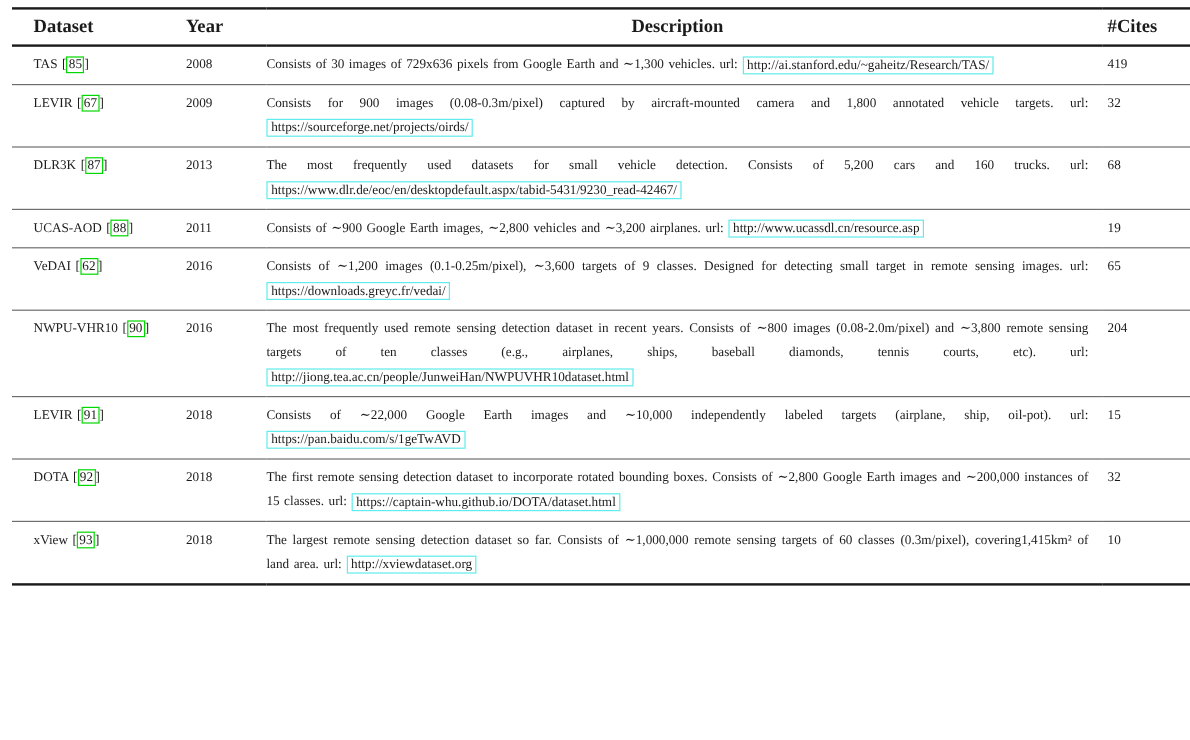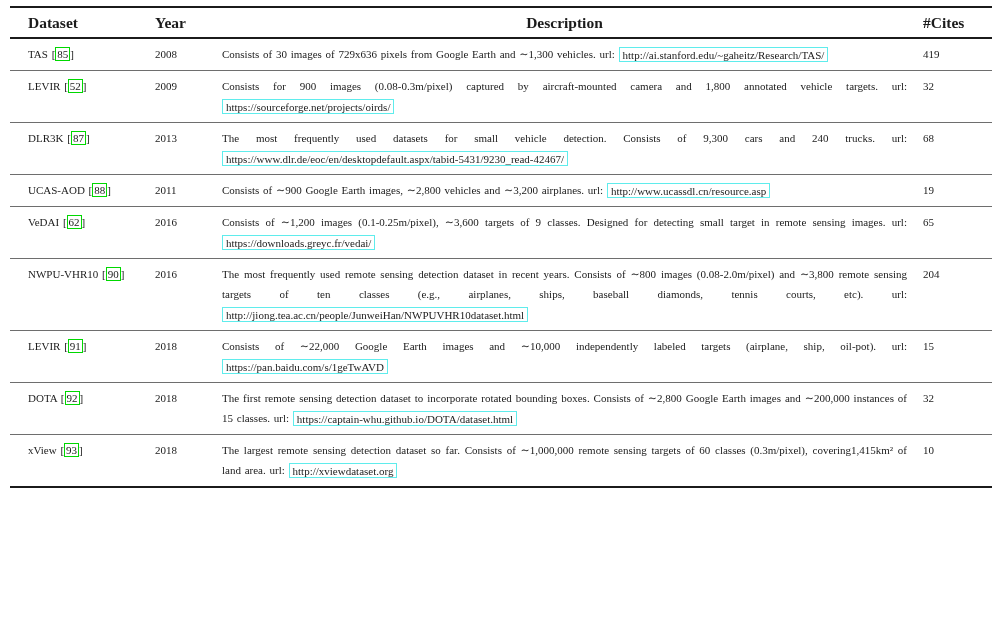--- a/index.html
+++ b/index.html
@@ -75,37 +75,37 @@
       <td class="c-yr">2008</td>
       <td class="c-desc">
         <span>Consists of 30 images of 729x636 pixels from Google Earth and ∼1,300 vehicles. url:</span>
         <span class="urlbox">http://ai.stanford.edu/~gaheitz/Research/TAS/</span>
       </td>
       <td class="c-ct">419</td>
     </tr>
       <tr style="">
       <td class="c-ds">
         <span>LEVIR</span>
-        <span class="refwrap"><span>[</span><span class="refbox">52</span><span>]</span></span>
+        <span class="refwrap"><span>[</span><span class="refbox">67</span><span>]</span></span>
       </td>
       <td class="c-yr">2009</td>
       <td class="c-desc">
         <span>Consists for 900 images (0.08-0.3m/pixel) captured by aircraft-mounted camera and 1,800 annotated vehicle targets. url:</span>
         <span class="urlbox">https://sourceforge.net/projects/oirds/</span>
       </td>
       <td class="c-ct">32</td>
     </tr>
       <tr style="">
       <td class="c-ds">
         <span>DLR3K</span>
         <span class="refwrap"><span>[</span><span class="refbox">87</span><span>]</span></span>
       </td>
       <td class="c-yr">2013</td>
       <td class="c-desc">
-        <span>The most frequently used datasets for small vehicle detection. Consists of 9,300 cars and 240 trucks. url:</span>
+        <span>The most frequently used datasets for small vehicle detection. Consists of 5,200 cars and 160 trucks. url:</span>
         <span class="urlbox">https://www.dlr.de/eoc/en/desktopdefault.aspx/tabid-5431/9230_read-42467/</span>
       </td>
       <td class="c-ct">68</td>
     </tr>
       <tr style="">
       <td class="c-ds">
         <span>UCAS-AOD</span>
         <span class="refwrap"><span>[</span><span class="refbox">88</span><span>]</span></span>
       </td>
       <td class="c-yr">2011</td>

